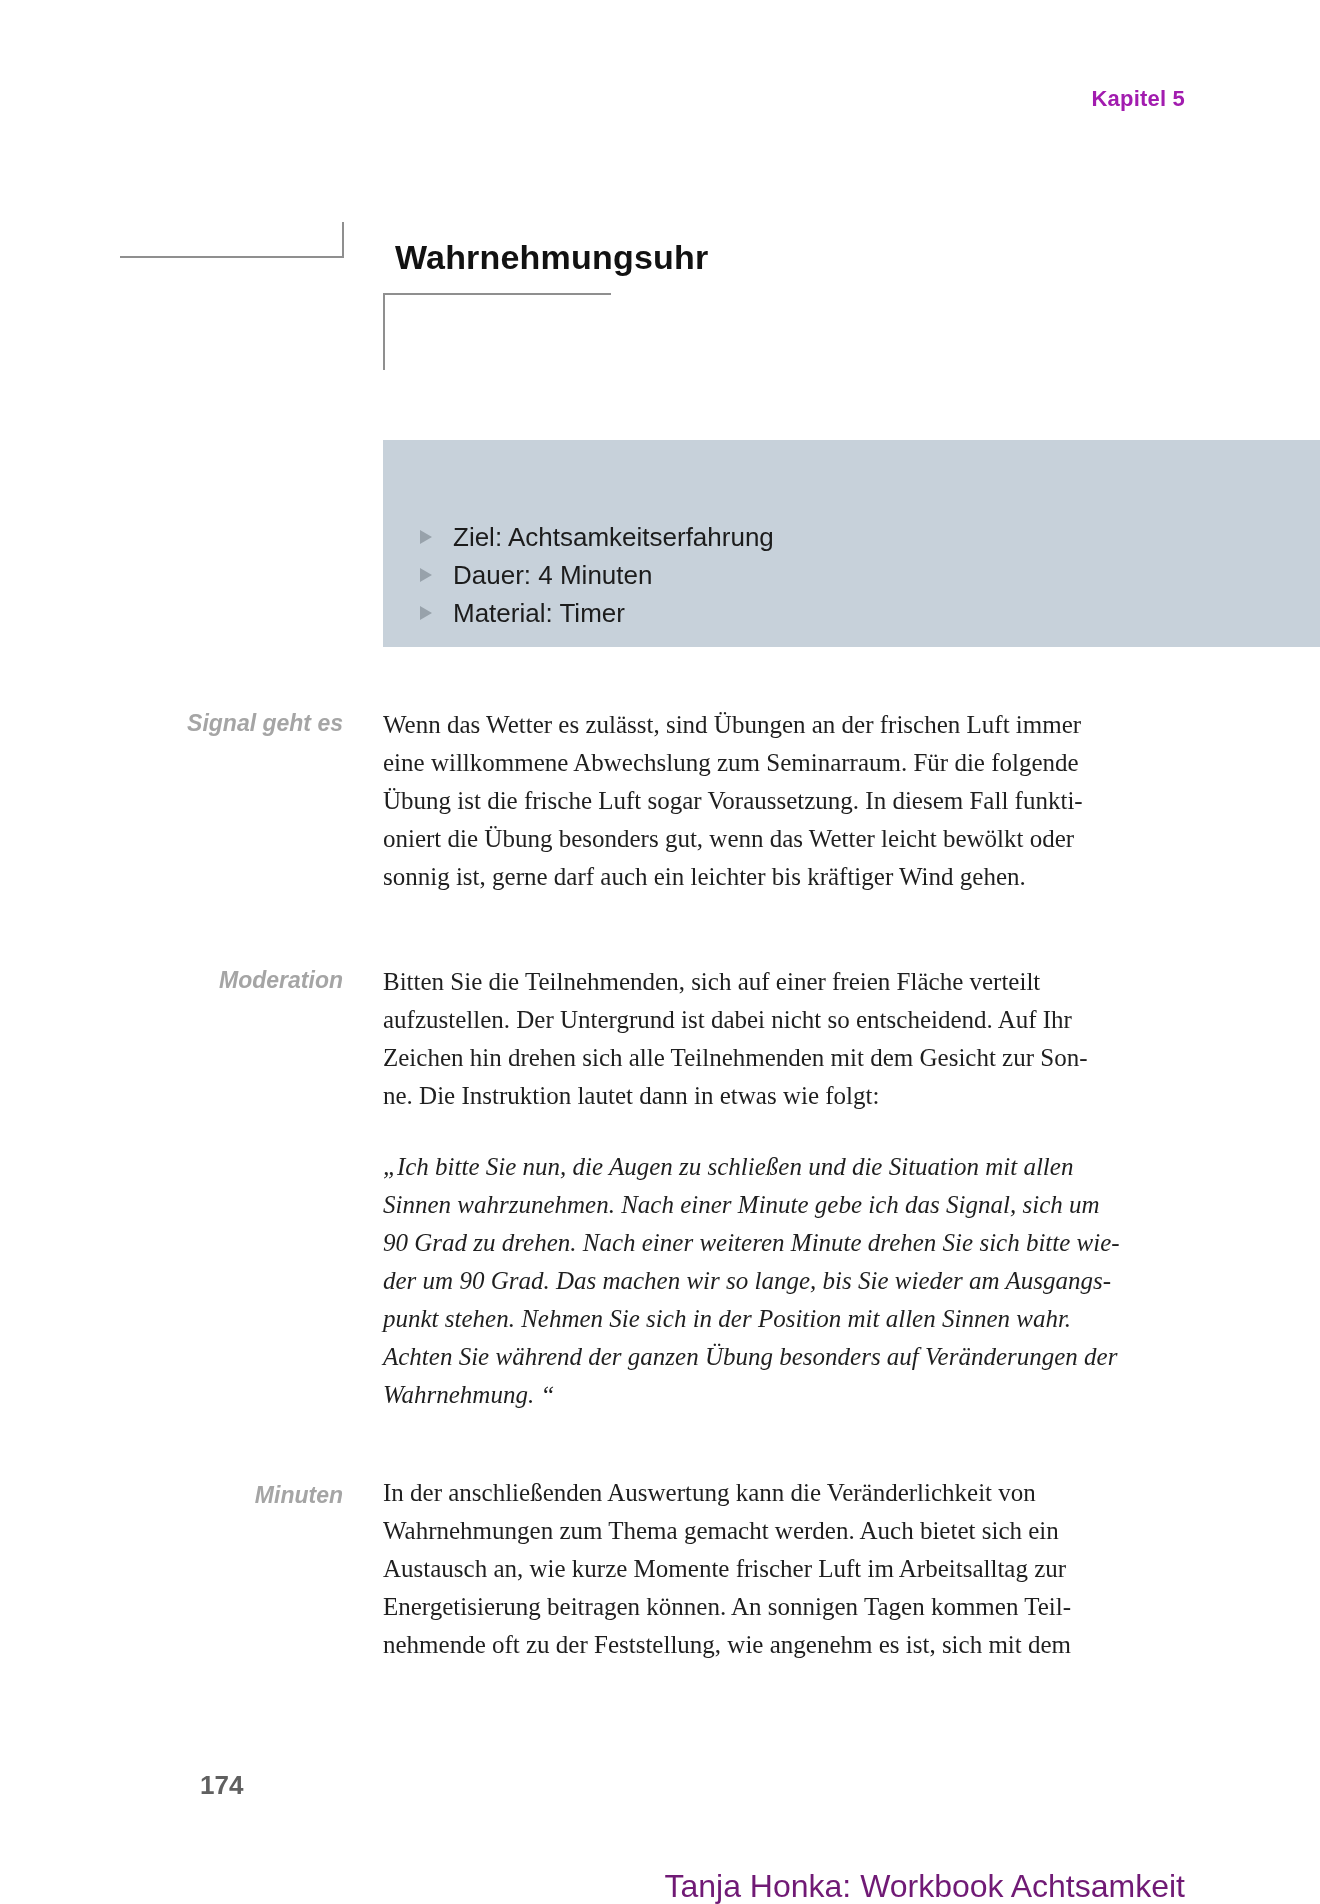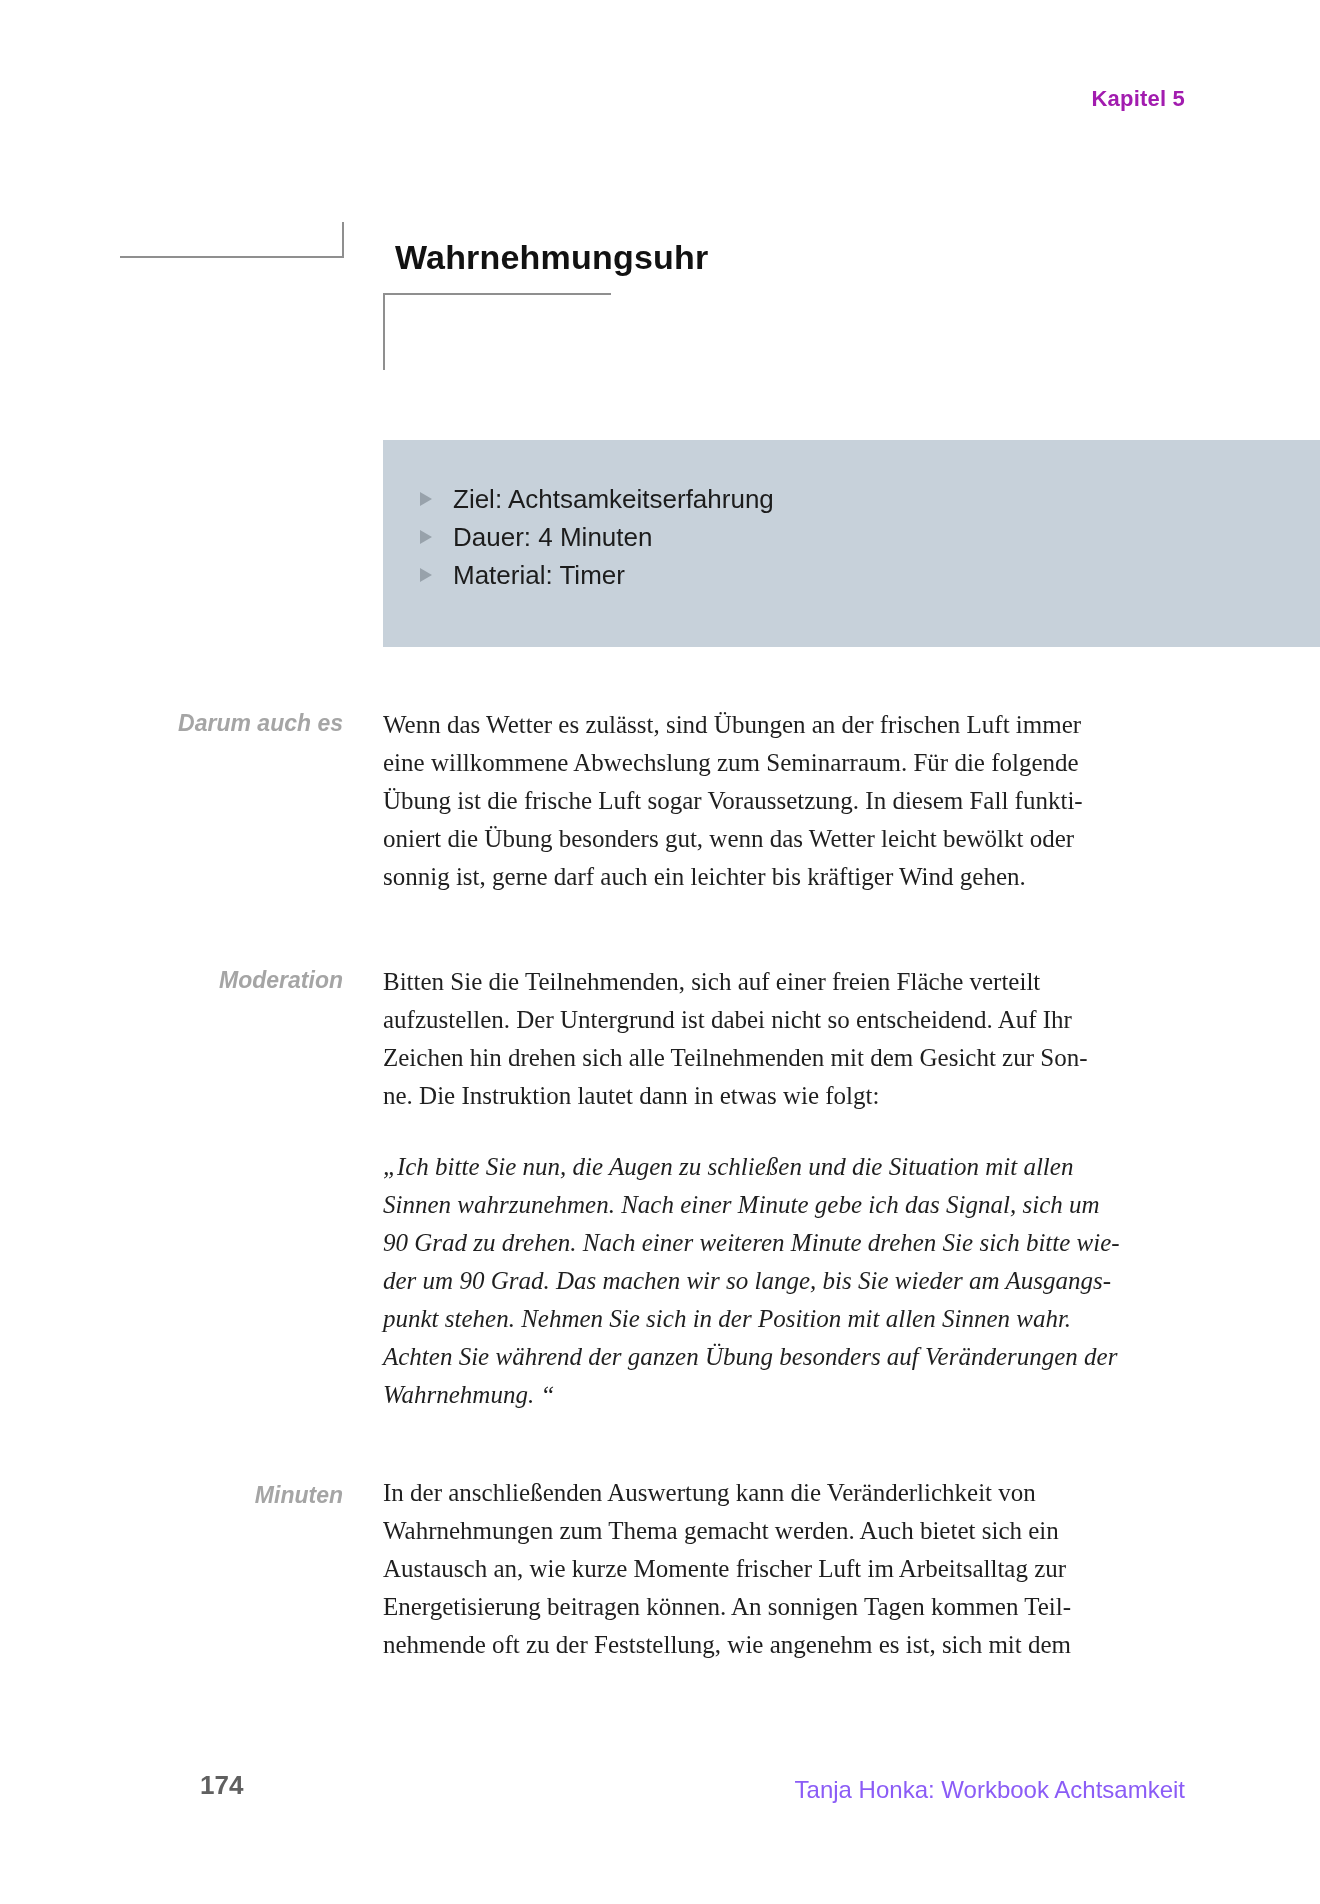--- a/index.html
+++ b/index.html
@@ -28,21 +28,21 @@
   .line { background: #8f8f8f; }
   .bl-h { left: 120px; top: 256px; width: 224px; height: 2px; }
   .bl-v { left: 342px; top: 222px; width: 2px;  height: 36px; }
   .bu-h { left: 383px; top: 293px; width: 228px; height: 2px; }
   .bu-v { left: 383px; top: 293px; width: 2px;  height: 77px; }
 
   
   .infobox {
     left: 383px; top: 440px; right: 0; height: 207px;
     background: #c7d1da;
-    padding: 40px 0 0 37px;
+    padding: 78px 0 0 37px;
     box-sizing: border-box;
   }
   .info-item {
     display: flex; align-items: center;
     height: 38px;
     font-size: 26px; color: #1c1c1c;
   }
   .tri {
     width: 0; height: 0; flex: 0 0 auto;
     border-left: 12px solid #98a2ab;
@@ -69,22 +69,22 @@
     white-space: pre-line;
   }
   .body-par.quote { font-style: italic; }
 
   
   .page-number {
     left: 200px; top: 1770px;
     font-size: 26px; font-weight: bold; color: #606060;
   }
   .footer-credit {
-    right: 135px; top: 1776px;
-    font-size: 24px; color: #8b5cf6;
+    right: 135px; top: 1868px;
+    font-size: 32px; color: #701a75;
   }
 </style>
 </head>
 <body>
 
 <div class="abs chapter">Kapitel 5</div>
 
 <div class="abs line bl-h"></div>
 <div class="abs line bl-v"></div>
 
@@ -101,21 +101,21 @@
   <div class="info-item">
     <span class="tri"></span>
     <span>Dauer: 4 Minuten</span>
   </div>
   <div class="info-item">
     <span class="tri"></span>
     <span>Material: Timer</span>
   </div>
 </div>
 
-<div class="abs section-label" style="top:708px">Darum auch es</div>
+<div class="abs section-label" style="top:708px">Signal geht es</div>
 <div class="abs body-par" style="top:706px">Wenn das Wetter es zulässt, sind Übungen an der frischen Luft immer
 eine willkommene Abwechslung zum Seminarraum. Für die folgende
 Übung ist die frische Luft sogar Voraussetzung. In diesem Fall funkti-
 oniert die Übung besonders gut, wenn das Wetter leicht bewölkt oder
 sonnig ist, gerne darf auch ein leichter bis kräftiger Wind gehen.</div>
 
 <div class="abs section-label" style="top:965px">Moderation</div>
 <div class="abs body-par" style="top:963px">Bitten Sie die Teilnehmenden, sich auf einer freien Fläche verteilt
 aufzustellen. Der Untergrund ist dabei nicht so entscheidend. Auf Ihr
 Zeichen hin drehen sich alle Teilnehmenden mit dem Gesicht zur Son-

